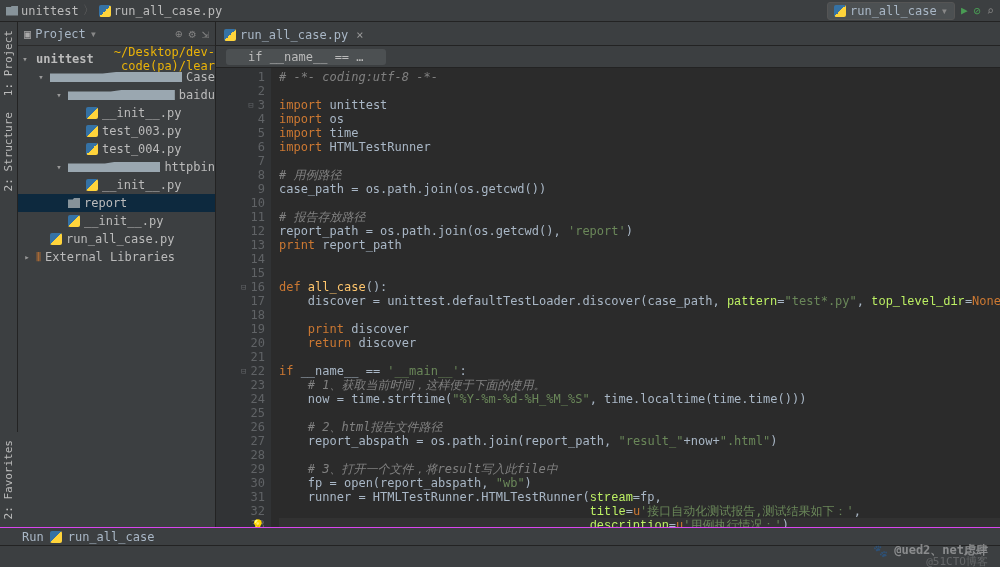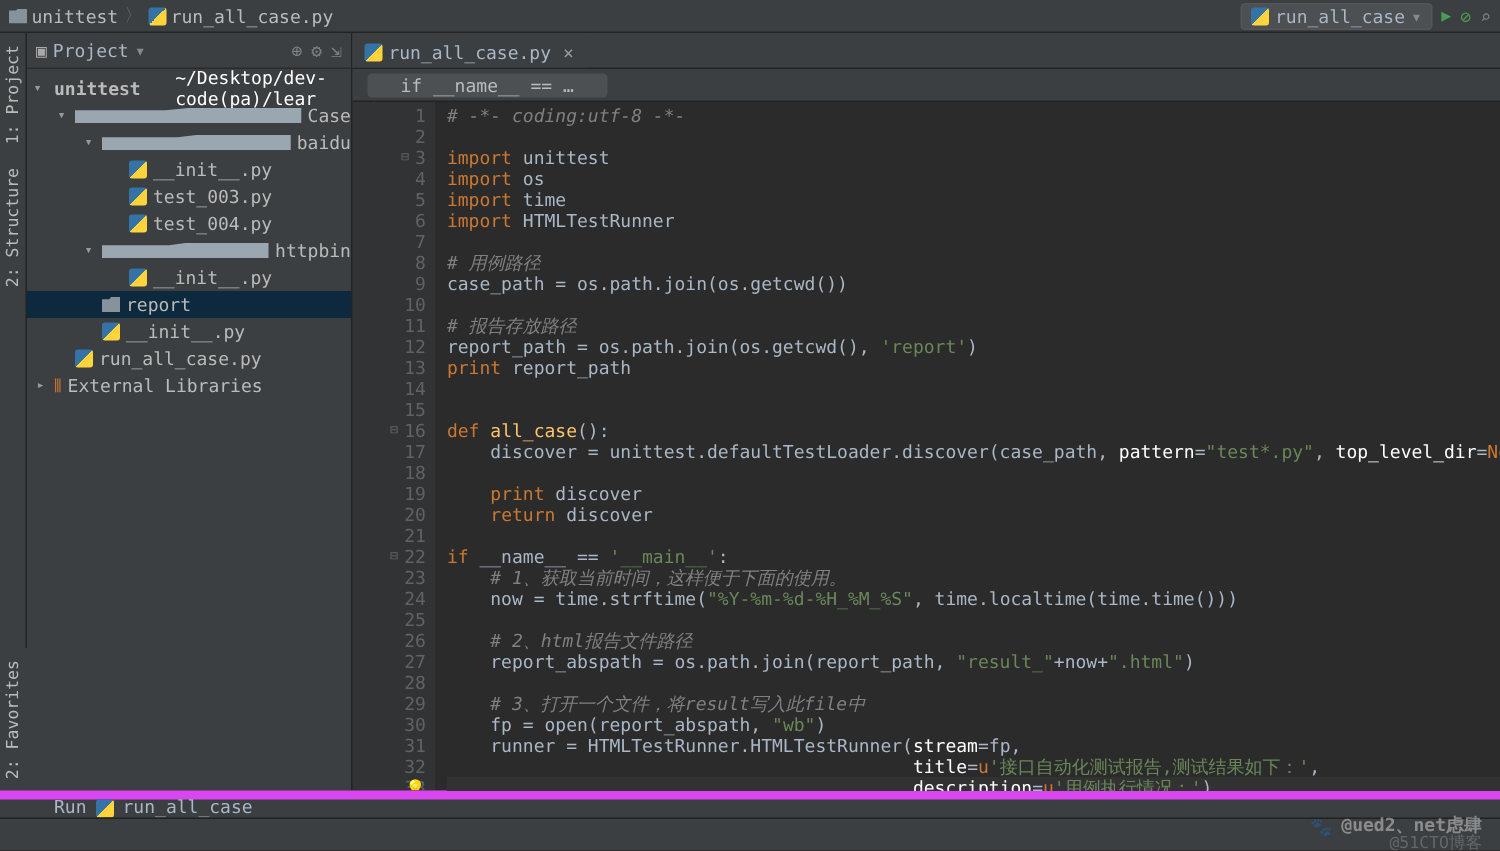--- a/index.html
+++ b/index.html
@@ -20,44 +20,44 @@
 .main-area { position:absolute; left:18px; top:22px; right:0; height:505px; display:flex; }
 .project-panel { width:240px; background:#3c3f41; border-right:1px solid #232323; display:flex; flex-direction:column; }
 .panel-header { height:24px; display:flex; align-items:center; padding:0 6px; background:#3c3f41; border-bottom:1px solid #2b2b2b; gap:4px; }
 .panel-icons { margin-left:auto; display:flex; gap:6px; color:#808080; }
 .tree { flex:1; overflow:auto; padding:4px 0; }
 .tree-node { display:flex; align-items:center; height:18px; gap:4px; padding-left:4px; cursor:pointer; }
 .tree-node.selected { background:#0d293e; }
 .arrow { width:10px; display:inline-flex; justify-content:center; color:#999; font-size:9px; }
 .indent-1{padding-left:18px}.indent-2{padding-left:36px}.indent-3{padding-left:54px}
 .node-label { color:#bbb; }
-.path-suffix { color:#ffffff; margin-left:19px; }
+.path-suffix { color:#eab308; margin-left:0;text-align:right; }
 .folder-ico.tree { background:#9aa7b0; }
 .folder-ico.report { background:#87939a; }
 .editor-area { flex:1; display:flex; flex-direction:column; background:#2b2b2b; }
 .tabs-row { height:24px; background:#3c3f41; display:flex; align-items:flex-end; border-bottom:1px solid #232323; }
 .file-tab { height:22px; background:#515658; display:flex; align-items:center; padding:0 8px; gap:4px; border-top:2px solid #3c3f41; }
 .file-tab.active { background:#3c3f41; border-top:2px solid #3c3f41; }
 .close-x { color:#999; margin-left:4px; cursor:pointer; }
 .nav-bar { height:22px; background:#3c3f41; display:flex; align-items:center; padding-left:10px; border-bottom:1px solid #232323; }
 .nav-bg { background:#4c5052; padding:1px 22px; border-radius:3px; color:#bbb; }
 .code-area { flex:1; display:flex; overflow:hidden; position:relative; }
 .gutter { width:55px; background:#313335; text-align:right; padding:2px 6px 0 0; color:#606366; line-height:14px; user-select:none; }
 .gutter-line { height:14px; display:flex; justify-content:flex-end; align-items:center; gap:4px; }
 .fold { color:#606366; font-size:9px; cursor:pointer; }
 .code { flex:1; padding:2px 0 0 8px; line-height:14px; white-space:pre; overflow:auto; font-size:12px; }
 .code-line { height:14px; }
 .code-line.current { background:#323232; }
 .kw { color:#cc7832; }
 .fn { color:#ffc66d; }
 .str { color:#6a8759; }
 .cmt { color:#808080;font-style:italic; }
-.param { color:#ffffff; }
+.param { color:#bef264;font-family:Liberation Mono, monospace; }
 .bulb { position:absolute; left:35px; top:451px; color:#f0a732; font-size:11px; }
-.bottom-bar { position:absolute; left:0; bottom:22px; right:0; height:18px; background:#3c3f41; border-top:6px solid #d946ef; display:flex; align-items:flex-end; padding-left:36px; gap:6px; }
+.bottom-bar { position:absolute; left:0; bottom:22px; right:0; height:18px; background:#3c3f41; border-top:1px solid #d946ef; display:flex; align-items:center; padding-left:22px; gap:6px; }
 .vtab-bottom { writing-mode:vertical-rl; transform:rotate(180deg); padding:8px 2px; color:#bbb; font-size:11px; }
 .status-bar { position:absolute; left:0; bottom:0; right:0; height:22px; background:#3c3f41; border-top:1px solid #232323; }
 .watermark { position:absolute; right:12px; bottom:8px; color:rgba(255,255,255,0.4); font-size:22px; font-weight:bold; display:flex; align-items:center; gap:6px; font-family:sans-serif; }
 .watermark-sub { position:absolute; right:12px; bottom:-2px; color:rgba(255,255,255,0.2); font-size:11px; }
 </style>
 </head>
 <body>
 
 <div class="top-bar">
   <div class="breadcrumbs">

